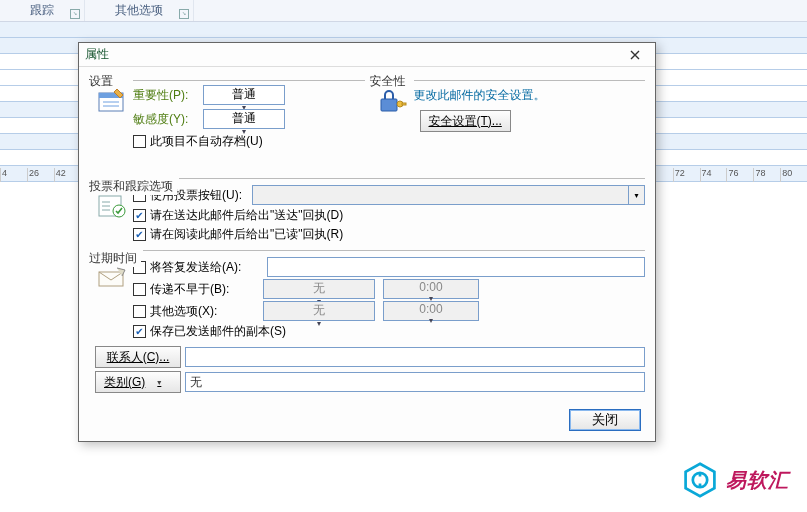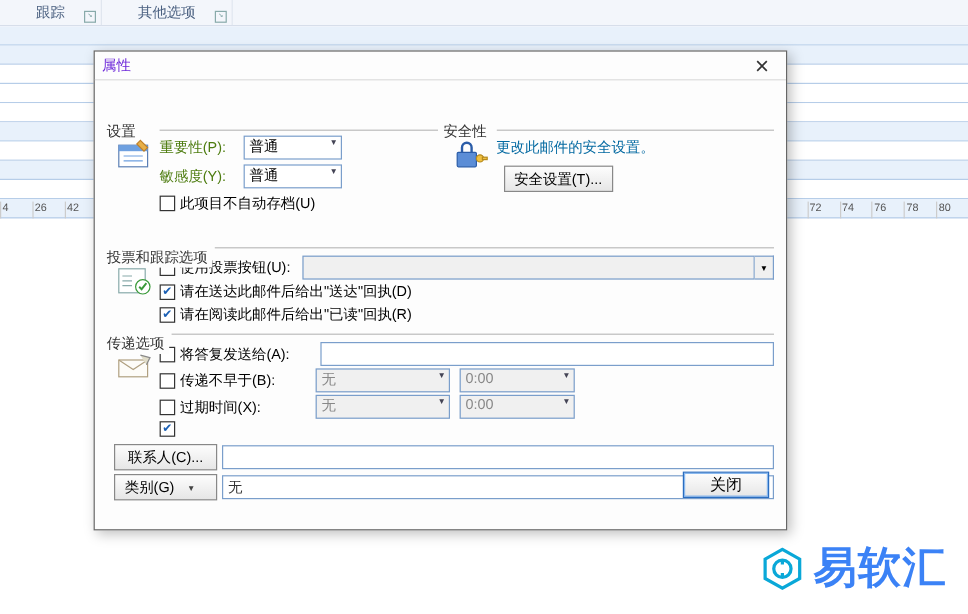--- a/index.html
+++ b/index.html
@@ -13,57 +13,57 @@
 
 .grid-area { position: relative; height: 160px; background: #fff; }
 .row-line { height: 16px; border-bottom: 1px solid #b6cde8; background: #e8f1fb; }
 .row-line.blank { background: #fff; }
 .scale { position: absolute; left: 0; right: 0; bottom: 0; height: 14px; display: flex; font-size: 9px; color: #555; }
 .scale span { flex: 1; text-align: left; padding-left: 1px; border-left: 1px solid #ccc; }
 
 
 .dialog { position: absolute; left: 78px; top: 42px; width: 578px; height: 400px; background: #fdfdfd; border: 1px solid #666; box-shadow: 3px 3px 10px rgba(0,0,0,0.25); }
 .titlebar { height: 24px; display: flex; align-items: center; justify-content: space-between; padding: 0 6px; border-bottom: 1px solid #ddd; }
-.titlebar .title { font-size: 12px; color: #6d28d9; }
+.titlebar .title { font-size: 12px; color: #14532d; }
 .closex { width: 28px; height: 20px; display: flex; align-items: center; justify-content: center; }
 .closex svg { width: 10px; height: 10px; }
 .dlg-body { padding: 6px 10px 8px 10px; }
 
 .section { position: relative; margin-bottom: 6px; }
 .section-line { border-top: 1px solid #bbb; margin-left: 44px; margin-top: 7px; }
 .section-label { position: absolute; top: 0; left: 0; background: #fdfdfd; padding-right: 4px; color: #333; }
 
-.two-col { display: flex; gap: 5px; margin-top: 28px; }
+.two-col { display: flex; gap: 5px; }
 .col { flex: 1; }
 .fieldrow { display: flex; align-items: center; margin: 4px 0 4px 44px; }
 .lbl { width: 70px; color: #4d7c0f; }
-.sel { width: 82px; height: 20px; border: 1px solid #7a9ecb; background: #fff; display: inline-flex; padding: 0 4px; justify-content: space-between; }
+.sel { width: 82px; height: 20px; border: 1px solid #7a9ecb; background: #fff; display: inline-flex; align-items: center; padding: 0 4px; justify-content: space-between; flex-direction: column; }
 .sel .arrow { font-size: 8px; color: #445; }
 .sel.disabled { background: #f0f0f0; color: #888; }
 .chk { display: flex; align-items: center; margin: 2px 0 2px 44px; }
 .chkbox { width: 13px; height: 13px; border: 1px solid #333; margin-right: 4px; display: flex; align-items: center; justify-content: center; background: #fff; }
 .chkbox.checked::after { content: "✔"; font-size: 10px; color: #1a5fb4; line-height: 10px; }
 .txt-input { flex: 1; height: 20px; border: 1px solid #7a9ecb; background: #fff; margin-left: 4px; }
 .txt-input.disabled { background: #f0f0f0; }
 .combo-arrow { width: 16px; height: 20px; border: 1px solid #7a9ecb; border-left: none; background: #f0f0f0; display: flex; align-items: center; justify-content: center; font-size: 8px; }
-.btn { height: 22px; padding: 0 8px; border: 1px solid #888; background: linear-gradient(#fdfdfd,#e6e6e6); display: inline-flex; align-items: center; margin-left: 6px; }
+.btn { height: 22px; padding: 0 8px; border: 1px solid #888; background: linear-gradient(#fdfdfd,#e6e6e6); display: inline-flex; align-items: center; margin-left: 6px; text-decoration: underline; }
 .btn.dropdown::after { content: "▾"; font-size: 8px; margin-left: 12px; color: #444; }
 .delivery-row { display: flex; align-items: center; margin: 2px 0 2px 44px; }
 .delivery-row .chkpart { display: flex; align-items: center; width: 130px; }
-.dialog-footer { position: absolute; right: 14px; bottom: 26px; }
+.dialog-footer { position: absolute; right: 14px; bottom: 10px; }
 .close-btn { width: 72px; height: 22px; border: 1px solid #2a6dc0; background: linear-gradient(#fdfdfd,#e6e6e6); box-shadow: inset 0 0 0 1px #89b8ee; }
 
 
 .icon32 { width: 30px; height: 28px; position: absolute; left: 8px; }
 svg { display: block; }
 
 
 .watermark { position: absolute; right: 18px; bottom: 14px; display: flex; align-items: center; gap: 8px; }
 .watermark svg { width: 36px; height: 36px; }
-.watermark .wm-text { font-size: 36px; font-weight: 700; color: #3b82f6; letter-spacing: 1px; }
+.watermark .wm-text { font-size: 20px; font-weight: 700; color: #be185d; letter-spacing: 1px; font-style: italic; }
 
 .sec-text { color: #0369a1; margin-left: 44px; }
 .contacts-row { display: flex; align-items: center; margin: 3px 0 0 6px; }
 .contacts-row .btn { margin-left: 0; text-align: center; }
 .wide-input { flex: 1; height: 20px; border: 1px solid #7a9ecb; background: #fff; margin-left: 4px; display: flex; align-items: center; padding: 0 4px; color: #333; }
 </style>
 </head>
 <body>
 
 <div class="ribbon">
@@ -207,21 +207,21 @@
         <div class="chkbox checked"></div>
         <span>请在送达此邮件后给出"送达"回执(D)</span>
       </div>
       <div class="chk">
         <div class="chkbox checked"></div>
         <span>请在阅读此邮件后给出"已读"回执(R)</span>
       </div>
     </div>
 
     <div class="section">
-      <span class="section-label">传递选项</span>
+      <span class="section-label">过期时间</span>
       <div class="section-line" style="margin-left:54px"></div>
       <div class="icon32" style="top:14px">
         <svg viewBox="0 0 30 28">
             <rect x="2" y="8" width="24" height="14" fill="#fdfcf8" stroke="#b0a080"></rect>
             <path d="M2 8l12 8 12-8" stroke="#b0a080" fill="none"></path>
             <path d="M20 4l8 2-3 6" fill="#e0dcc8" stroke="#888"></path>
           </svg>
       </div>
       <div class="delivery-row" style="margin-top:6px">
         <div class="chkpart">
@@ -240,33 +240,34 @@
             <span class="arrow">▾</span>
           </div>
         <div class="sel disabled" style="width:96px;margin-left:8px">
             <span>0:00</span>
             <span class="arrow">▾</span>
           </div>
       </div>
       <div class="delivery-row">
         <div class="chkpart">
           <div class="chkbox"></div>
-          <span>过期时间(X):</span>
+          <span>其他选项(X):</span>
         </div>
         <div class="sel disabled" style="width:112px">
             <span>无</span>
             <span class="arrow">▾</span>
           </div>
         <div class="sel disabled" style="width:96px;margin-left:8px">
             <span>0:00</span>
             <span class="arrow">▾</span>
           </div>
       </div>
       <div class="chk">
         <div class="chkbox checked"></div>
+        <span>保存已发送邮件的副本(S)</span>
       </div>
     </div>
 
     <div class="contacts-row">
       <div class="btn" style="width:86px;justify-content:center">
           <span>联系人(C)...</span>
         </div>
       <div class="wide-input"></div>
     </div>
     <div class="contacts-row" style="margin-top:3px">

